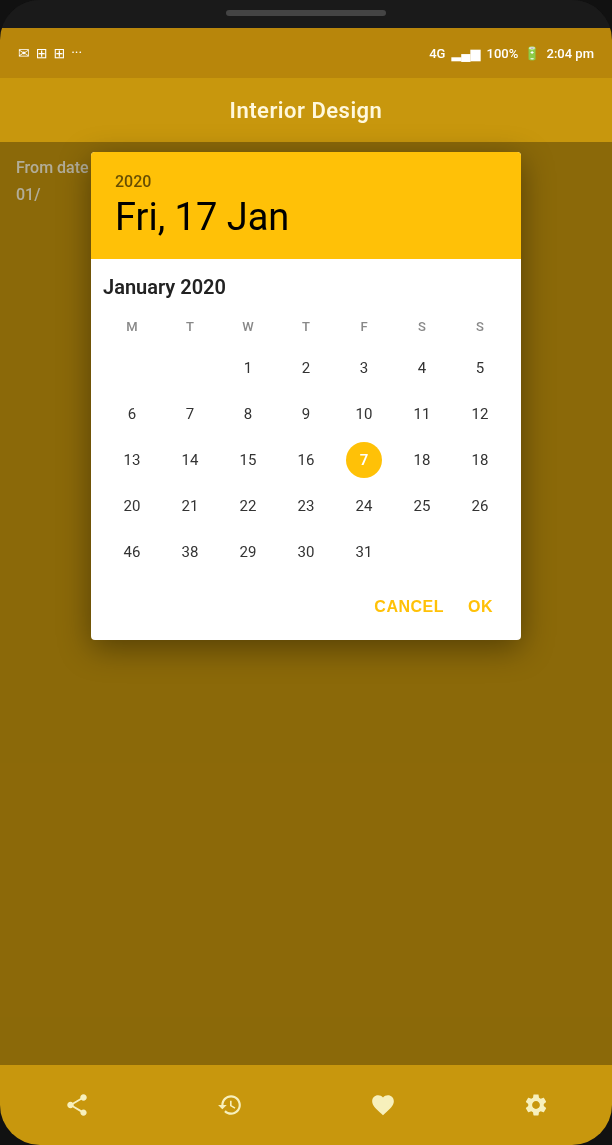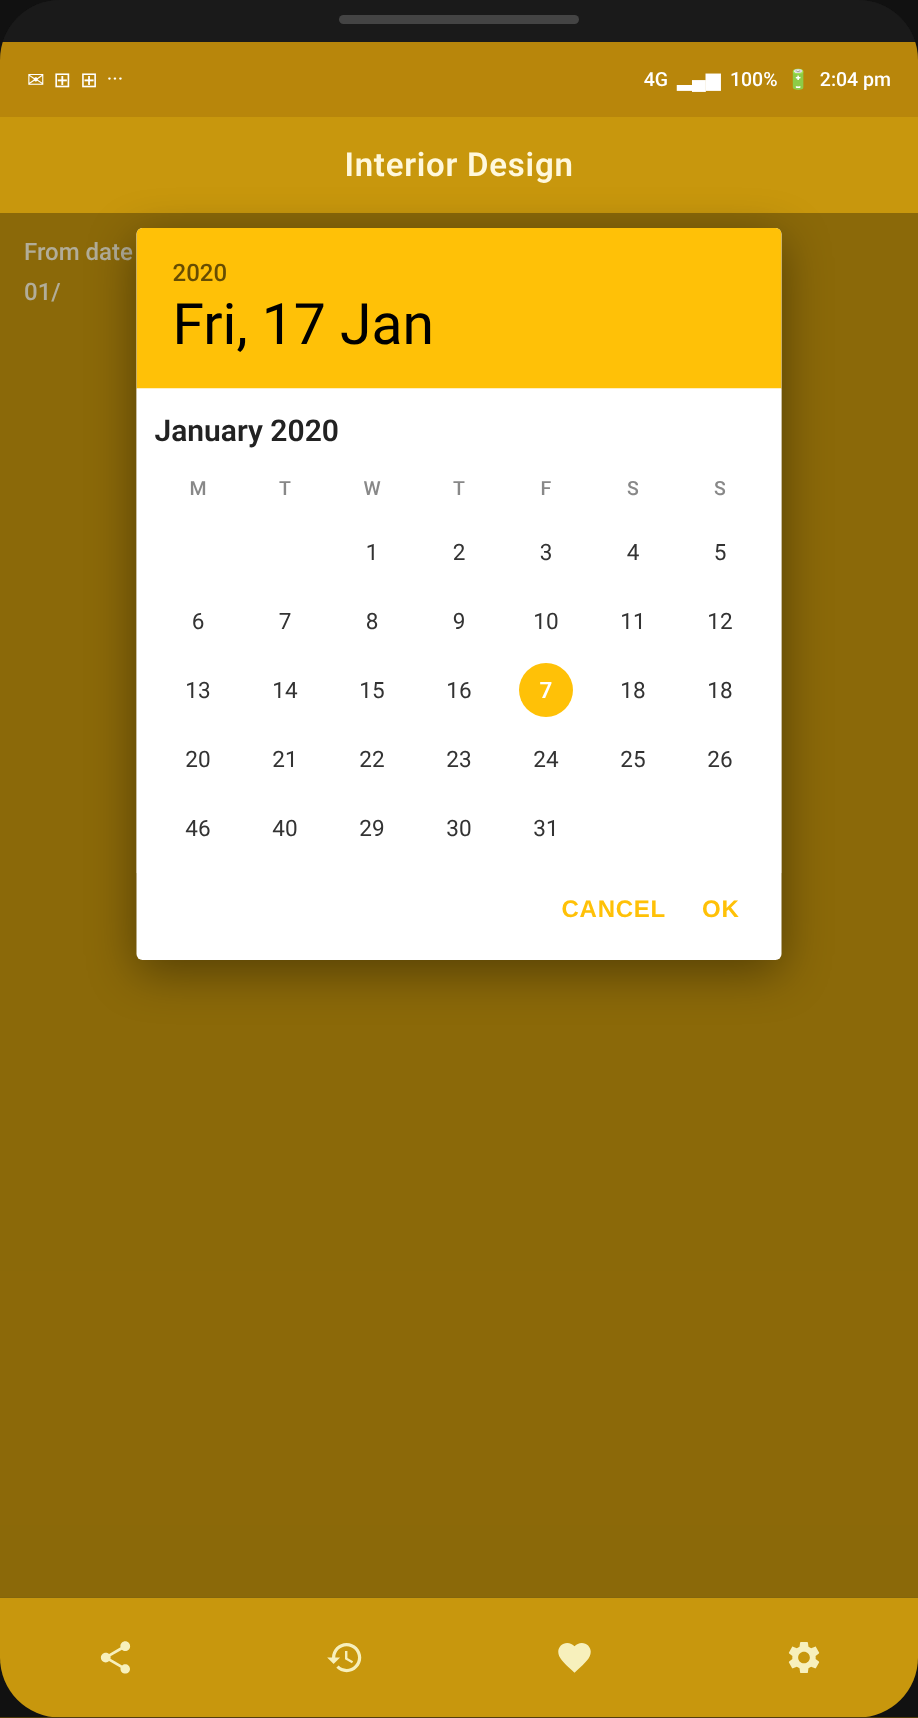--- a/index.html
+++ b/index.html
@@ -400,21 +400,21 @@
                 <div class="cal-day-circle">25</div>
               </div>
             <div class="cal-cell">
                 <div class="cal-day-circle">26</div>
               </div>
 
             <div class="cal-cell">
                 <div class="cal-day-circle">46</div>
               </div>
             <div class="cal-cell">
-                <div class="cal-day-circle">40</div>
+                <div class="cal-day-circle">38</div>
               </div>
             <div class="cal-cell">
                 <div class="cal-day-circle">29</div>
               </div>
             <div class="cal-cell">
                 <div class="cal-day-circle">30</div>
               </div>
             <div class="cal-cell">
                 <div class="cal-day-circle">31</div>
               </div>

